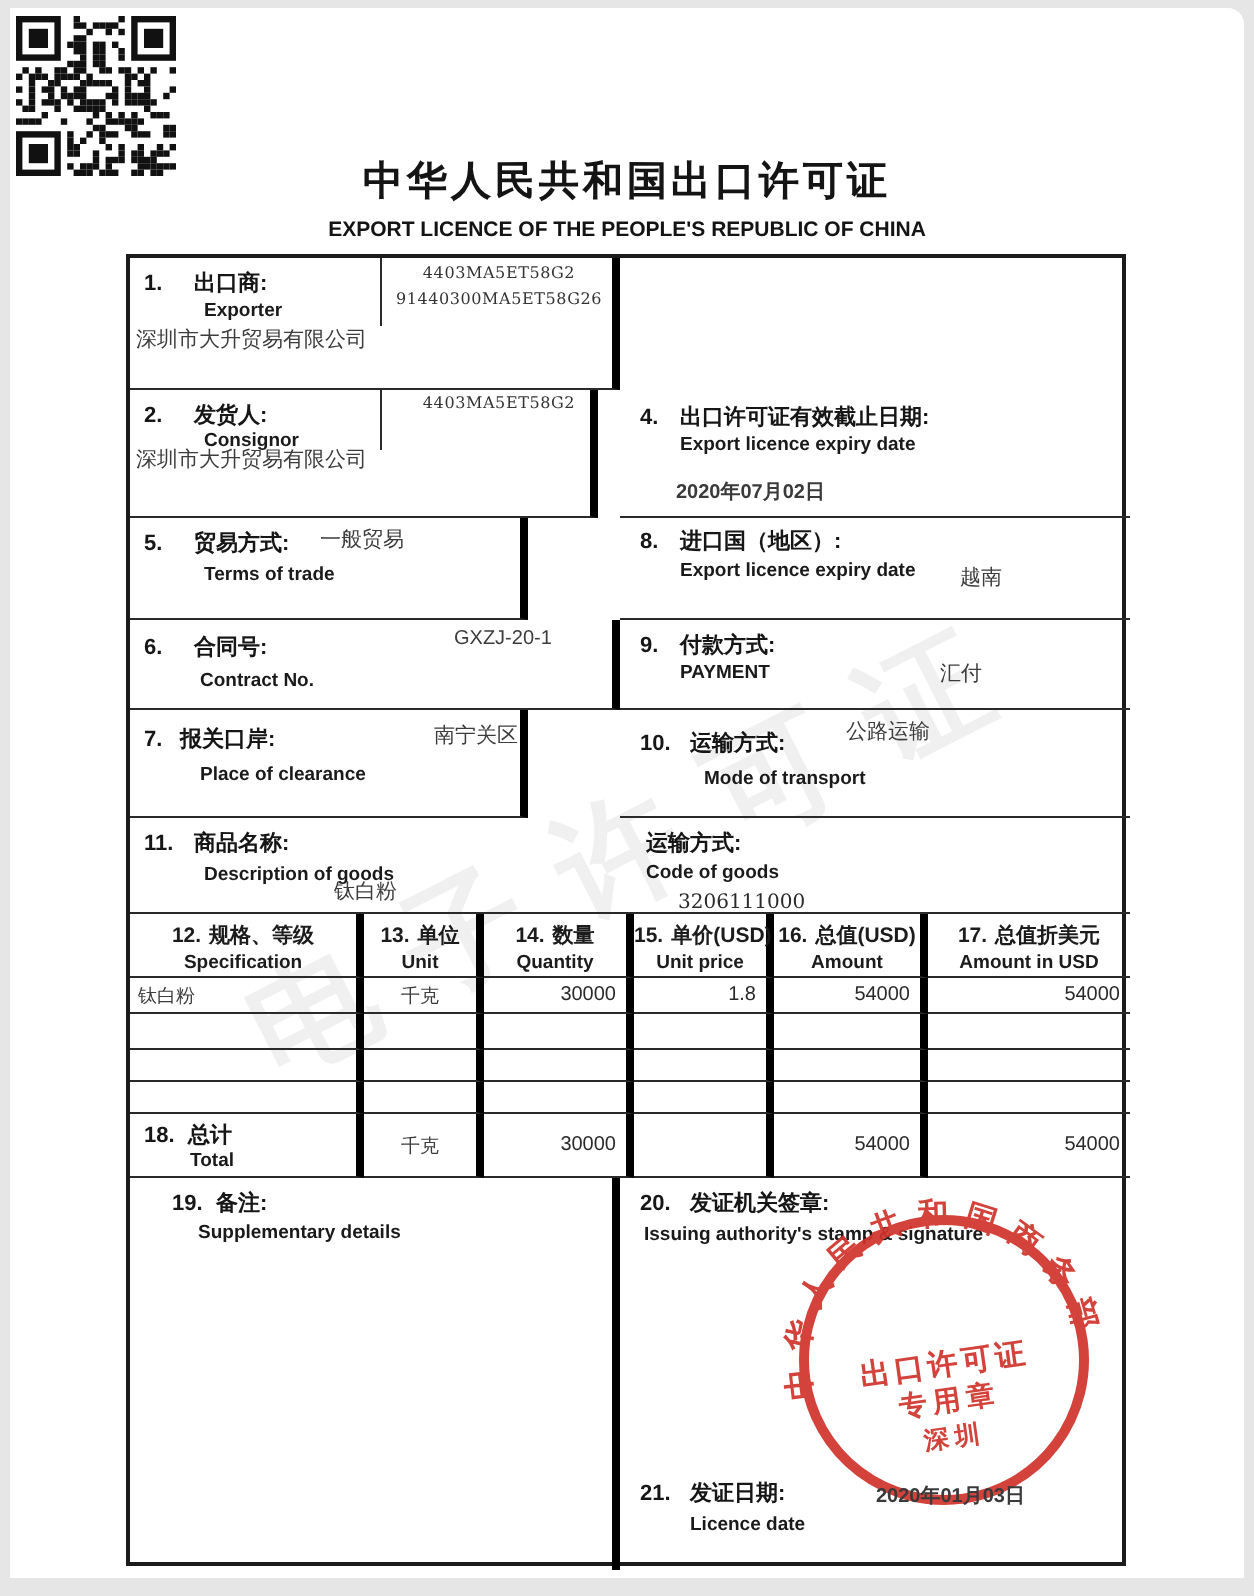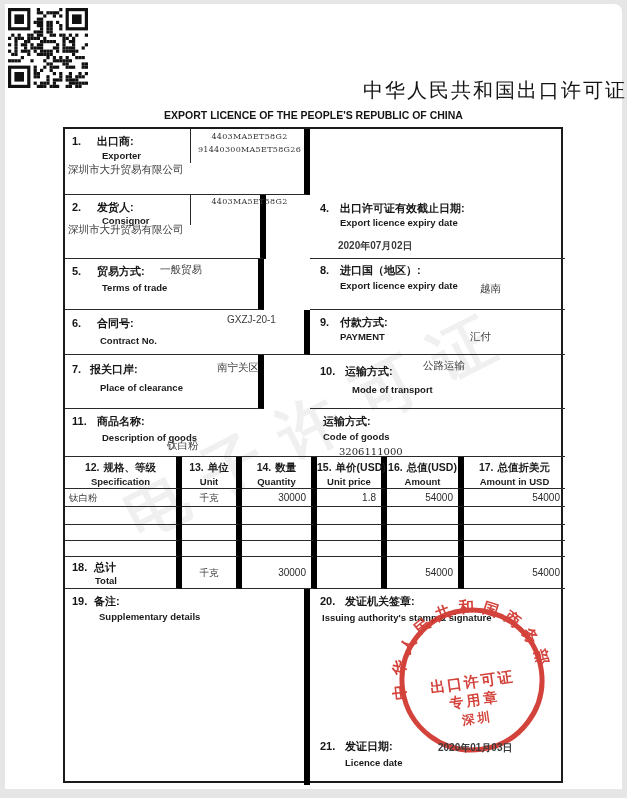--- a/index.html
+++ b/index.html
@@ -1,25 +1,25 @@
 <!DOCTYPE html>
 <html><head>
 <meta charset="utf-8">
 <style>
   *{margin:0;padding:0;box-sizing:border-box}
   html,body{width:627px;height:798px}
   body{position:relative;background:#e6e6e6;font-family:"Liberation Sans","DejaVu Sans",sans-serif;color:#1c1c1c;overflow:hidden}
   .page{position:absolute;left:5px;top:4px;width:617px;height:785px;background:#fff;border-radius:0 8px 0 0}
   .qr{position:absolute;left:8px;top:8px}
-  .title{position:absolute;top:77px;left:0;right:0;text-align:right;font-size:20px;font-weight:normal;letter-spacing:2px;color:#141414}
+  .title{position:absolute;top:77px;left:0;right:0;text-align:center;font-size:20px;font-weight:bold;letter-spacing:2px;color:#141414}
   .subtitle{position:absolute;top:109px;left:0;right:0;text-align:center;font-size:10.5px;font-weight:bold;color:#141414}
   .watermark{position:absolute;left:60px;top:380px;width:520px;text-align:center;font-size:62px;font-weight:bold;color:rgba(110,110,110,0.10);transform:rotate(-27deg);letter-spacing:24px;pointer-events:none;white-space:nowrap}
   .tbl{position:absolute;left:63px;top:127px;width:500px;height:656px;border:2px solid #1b1b1b}
   .cell{position:absolute}
-  .br{border-right:6px solid #000000}
+  .br{border-right:4px solid #000000}
   .bb{border-bottom:1px solid #2a2a2a}
   .lbl{position:absolute;font-weight:bold;font-size:11px;white-space:nowrap;color:#161616}
   .lbl .no{display:inline-block;min-width:25px}
   .en{position:absolute;font-weight:bold;font-size:9.5px;white-space:nowrap;color:#1a1a1a}
   .val{position:absolute;font-size:10.5px;color:#3c3c3c;font-family:"DejaVu Serif","Liberation Serif",serif;white-space:nowrap}
   .valb{position:absolute;font-size:10px;font-weight:bold;color:#3a3a3a;white-space:nowrap}
   .codes{position:absolute;left:126px;top:3px;width:117px;text-align:center}
   .code{font-size:8px;color:#333;font-family:"DejaVu Serif","Liberation Serif",serif;letter-spacing:0.3px}
   .vline{position:absolute;width:1px;background:#2a2a2a}
   .hc{position:absolute;text-align:center;padding-top:4px}
@@ -259,21 +259,21 @@
     <div class="lbl" style="left:7px;top:5px"><span class="no">1.</span><span>出口商:</span></div>
     <div class="en" style="left:37px;top:21px">Exporter</div>
     <div class="val" style="left:3px;top:34px">深圳市大升贸易有限公司</div>
     <div class="codes">
       <div class="code">4403MA5ET58G2</div>
       <div class="code" style="margin-top:4px">91440300MA5ET58G26</div>
     </div>
     <div class="vline" style="left:125px;top:0;height:34px"></div>
   </div>
 
-  <div class="cell br bb" style="left:0;top:66px;width:201px;height:64px">
+  <div class="cell br bb" style="left:0;top:66px;width:234px;height:64px">
     <div class="lbl" style="left:7px;top:5px"><span class="no">2.</span><span>发货人:</span></div>
     <div class="en" style="left:37px;top:20px">Consignor</div>
     <div class="val" style="left:3px;top:28px">深圳市大升贸易有限公司</div>
     <div class="codes" style="top:2px">
       <div class="code">4403MA5ET58G2</div>
     </div>
     <div class="vline" style="left:125px;top:0;height:30px"></div>
   </div>
   <div class="cell bb" style="left:245px;top:66px;width:255px;height:64px">
     <div class="lbl" style="left:10px;top:6px"><span class="no" style="min-width:20px">4.</span><span>出口许可证有效截止日期:</span></div>
@@ -402,21 +402,21 @@
       <div class="tnum" style="right:0;top:10px;width:100%"></div>
     </div>
   <div class="cell br bb" style="left:322px;top:428px;width:77px;height:32px">
       <div class="tnum" style="right:0;top:10px;width:100%">54000</div>
     </div>
   <div class="cell bb" style="left:399px;top:428px;width:101px;height:32px">
       <div class="tnum" style="right:0;top:10px;width:100%">54000</div>
     </div>
 
   <div class="cell br" style="left:0;top:460px;width:245px;height:196px">
-    <div class="lbl" style="left:7px;top:5px"><span class="no" style="min-width:22px">19.</span><span>备注:</span></div>
+    <div class="lbl" style="left:21px;top:5px"><span class="no" style="min-width:22px">19.</span><span>备注:</span></div>
     <div class="en" style="left:34px;top:22px">Supplementary details</div>
   </div>
   <div class="cell" style="left:245px;top:460px;width:255px;height:196px">
     <div class="lbl" style="left:10px;top:5px"><span class="no" style="min-width:25px">20.</span><span>发证机关签章:</span></div>
     <div class="en" style="left:12px;top:23px">Issuing authority's stamp &amp; signature</div>
 
     <svg style="position:absolute;left:77px;top:6px;opacity:.92" width="170" height="170" viewBox="0 0 170 170">
       <g transform="rotate(-8 85 85)">
         <circle cx="85" cy="85" r="70" fill="none" stroke-width="5" stroke="#d0342c"></circle>
         <defs>

